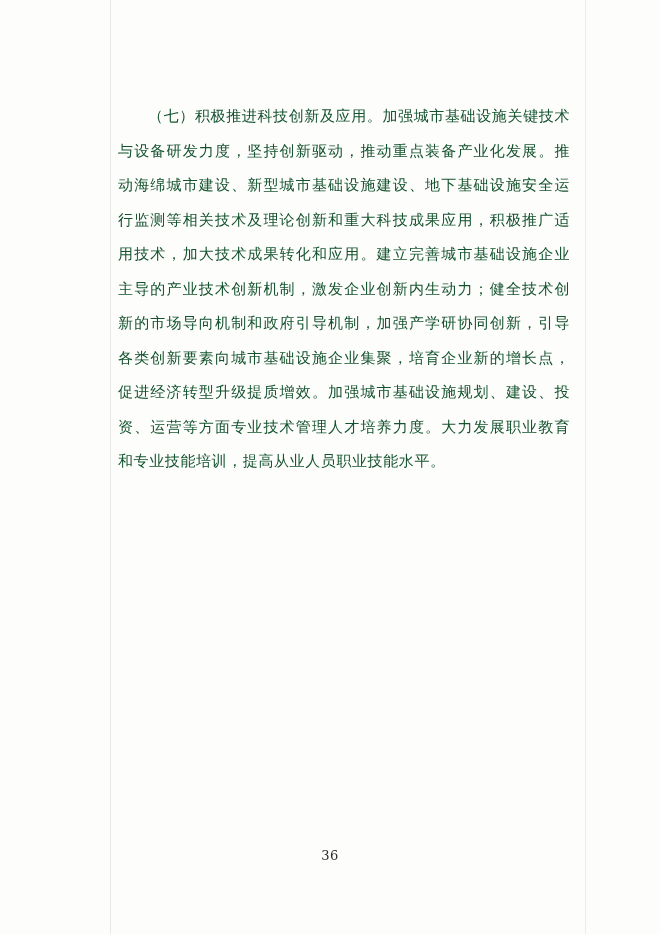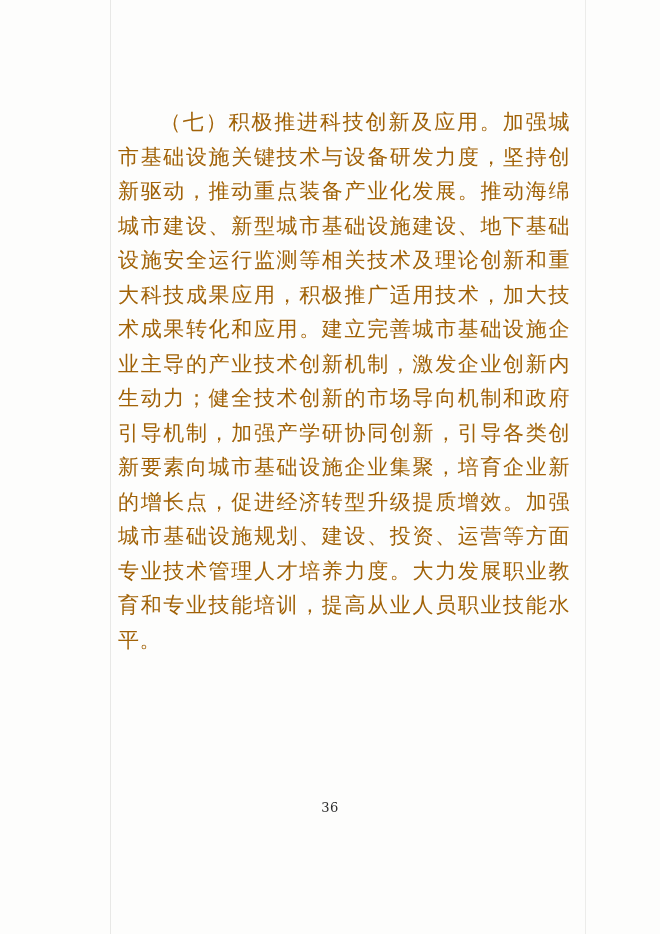--- a/index.html
+++ b/index.html
@@ -40,32 +40,32 @@
     background: #ececea;
   }
   .content {
     position: absolute;
     top: 84px;
     left: 118px;
     width: 452px;
   }
   .body-text {
     font-family: "DejaVu Serif", serif;
-    font-size: 21px;
+    font-size: 15px;
     line-height: 34.5px;
-    color: #a16207;
+    color: #14532d;
     text-align: justify;
     text-justify: inter-ideograph;
     text-indent: 2em;
     letter-spacing: 0.6px;
     word-break: break-all;
   }
   .page-number {
     position: absolute;
-    top: 800px;
+    top: 848px;
     left: 0;
     width: 660px;
     text-align: center;
     font-family: "DejaVu Serif", serif;
     font-size: 13px;
     color: #2a2a2a;
     letter-spacing: 0.5px;
   }
 </style>
 </head>

